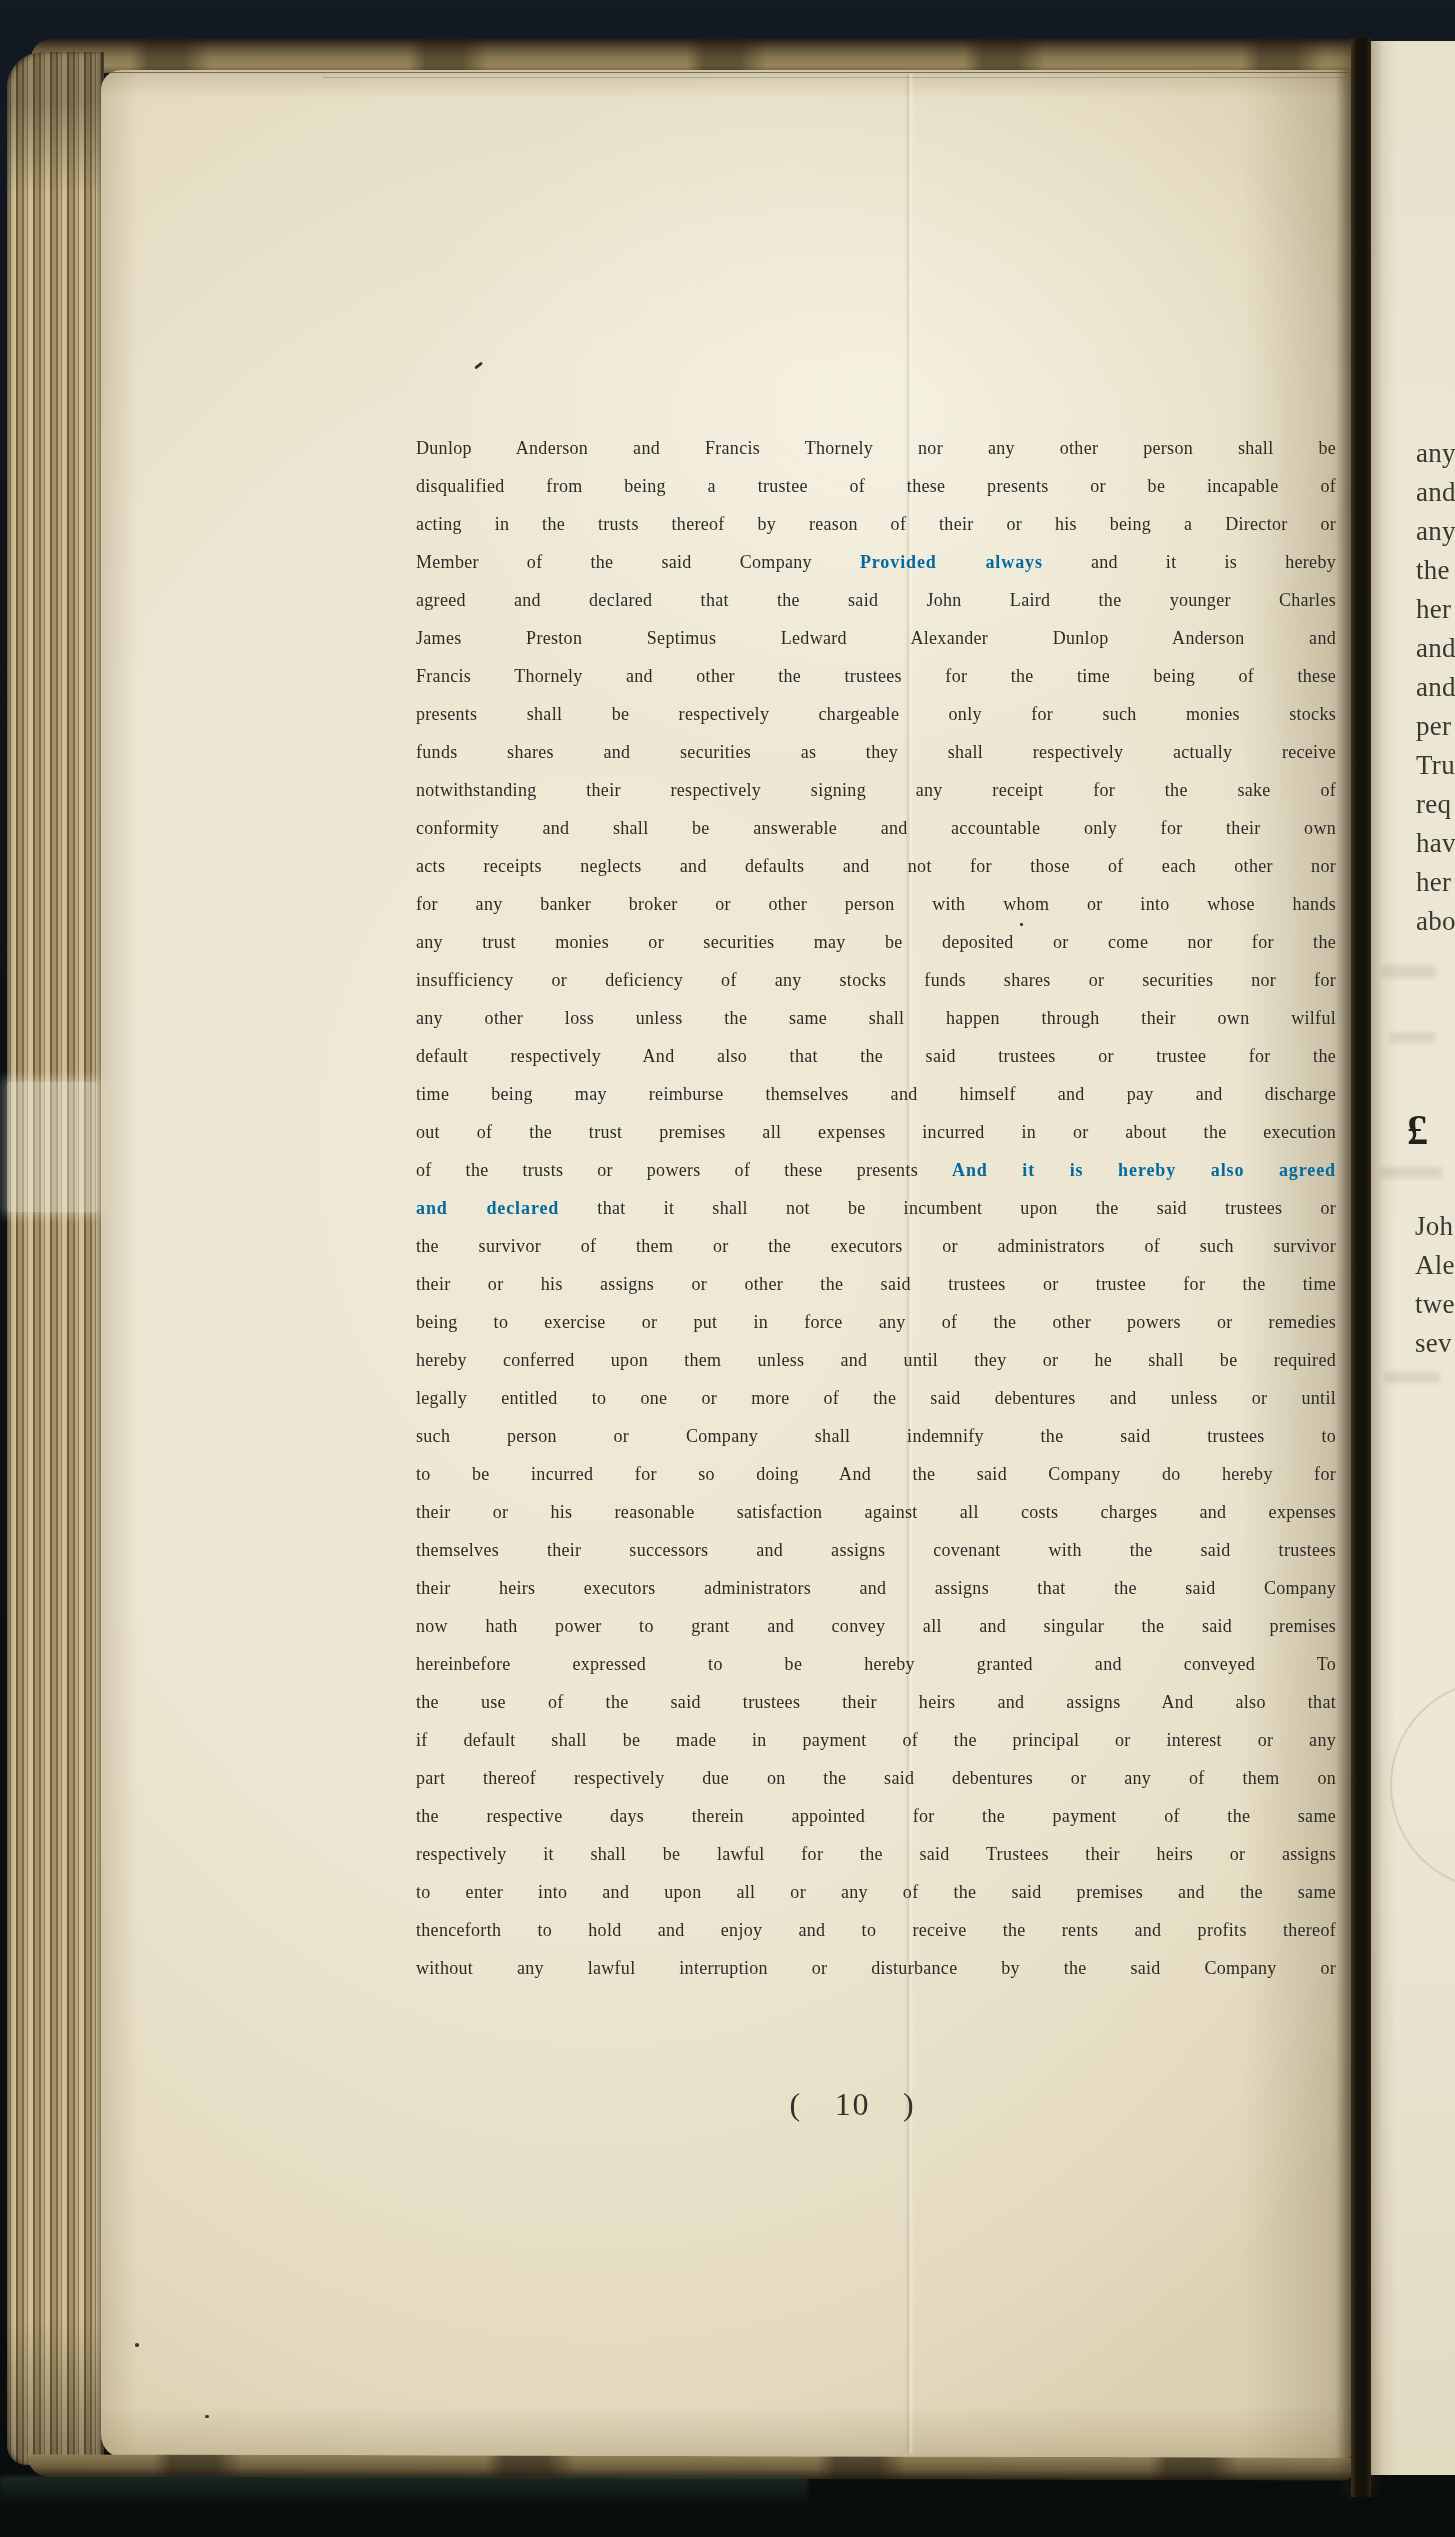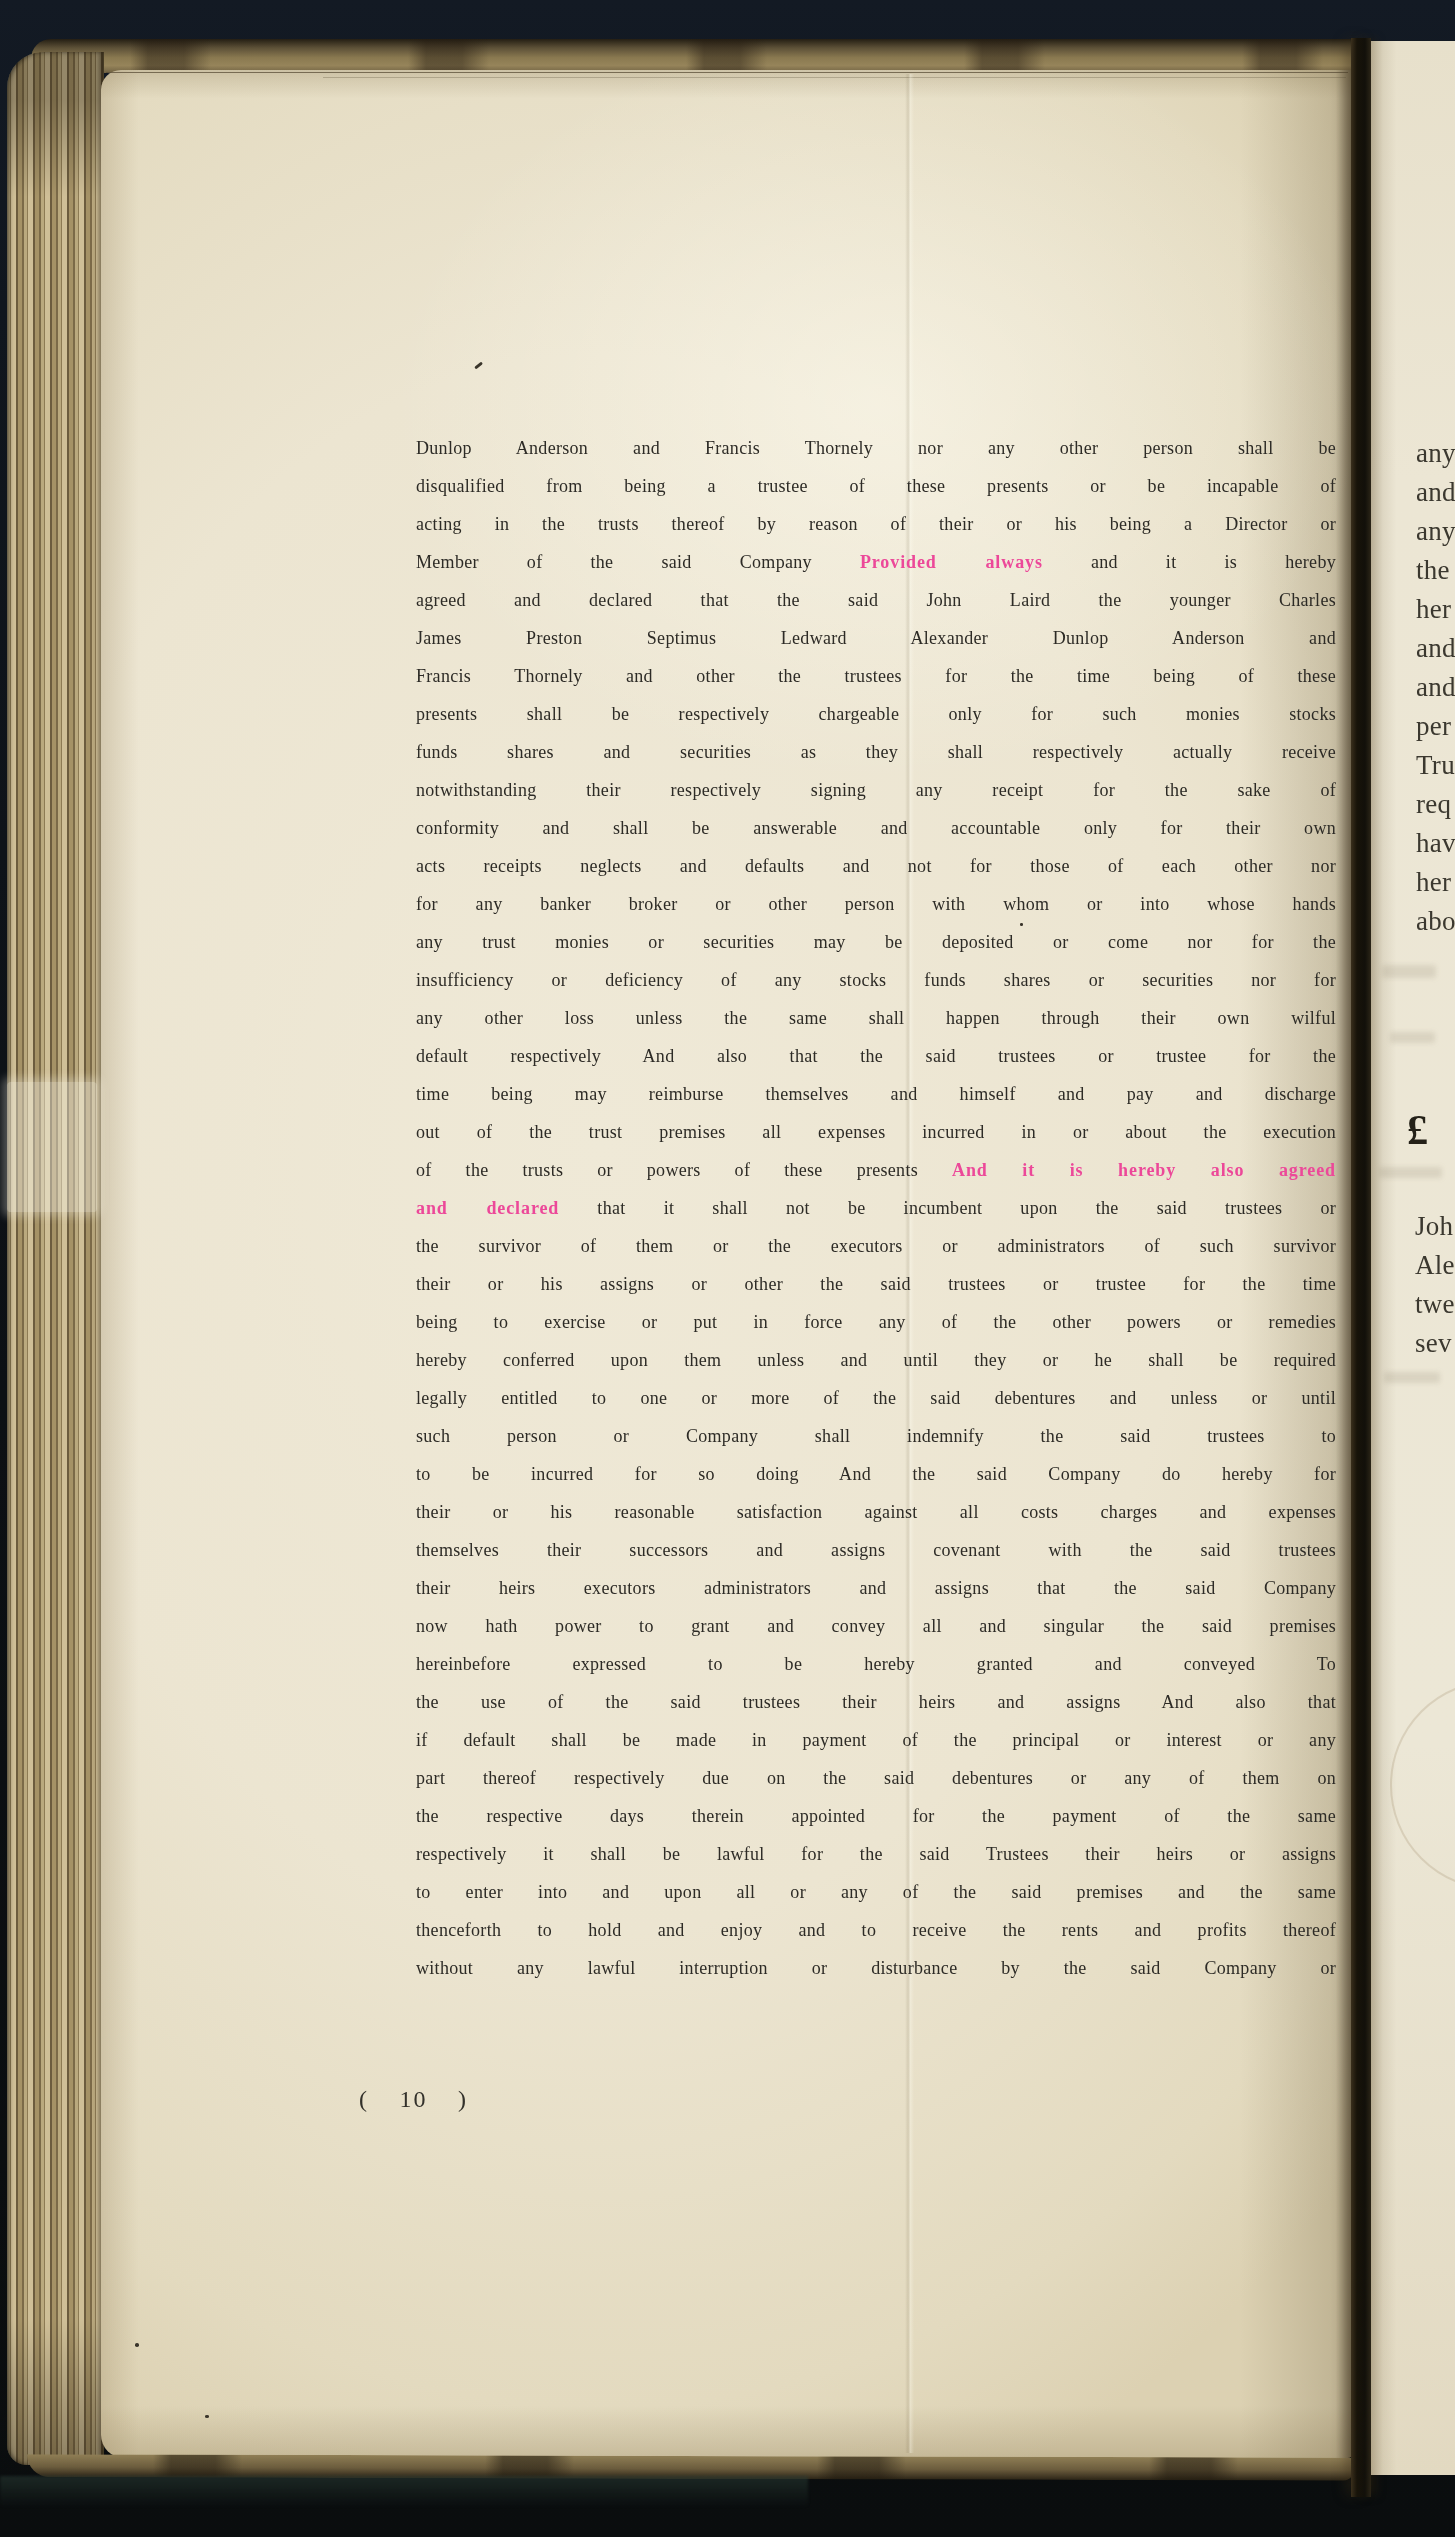--- a/index.html
+++ b/index.html
@@ -75,24 +75,24 @@
     border:2.7px solid rgba(150,128,92,.22);
   }
   .smudge{position:absolute;background:rgba(125,114,88,.16);filter:blur(2.7px);border-radius:2.7px;}
   
   .text-block{
     position:absolute;left:416px;top:429px;width:920px;
     font-size:18px;line-height:38px;color:#2d2b26;
     letter-spacing:0.3px;
   }
   .line{width:100%;text-align:justify;text-align-last:justify;white-space:normal;}
-  .bl{font-weight:700;color:#ec4899;letter-spacing:0.9px;margin-top:28px;}
+  .bl{font-weight:700;color:#0369a1;letter-spacing:0.9px;margin-top:28px;}
   .page-number{
-    position:absolute;left:359px;top:2086px;width:987px;
-    font-size:24px;color:#33312b;word-spacing:23px;letter-spacing:1.8px;
+    position:absolute;left:359px;top:2086px;width:987px;text-align:center;
+    font-size:32px;color:#33312b;word-spacing:23px;letter-spacing:1.8px;
   }
   .frag-col{
     position:absolute;left:1416px;top:434px;width:54px;
     font-size:27px;line-height:39px;color:#3b382f;letter-spacing:0.3px;
   }
   .frag-pound{
     position:absolute;left:1407px;top:1106px;width:63px;
     font-size:42px;font-weight:700;color:#242118;
   }
   .frag-col2{

